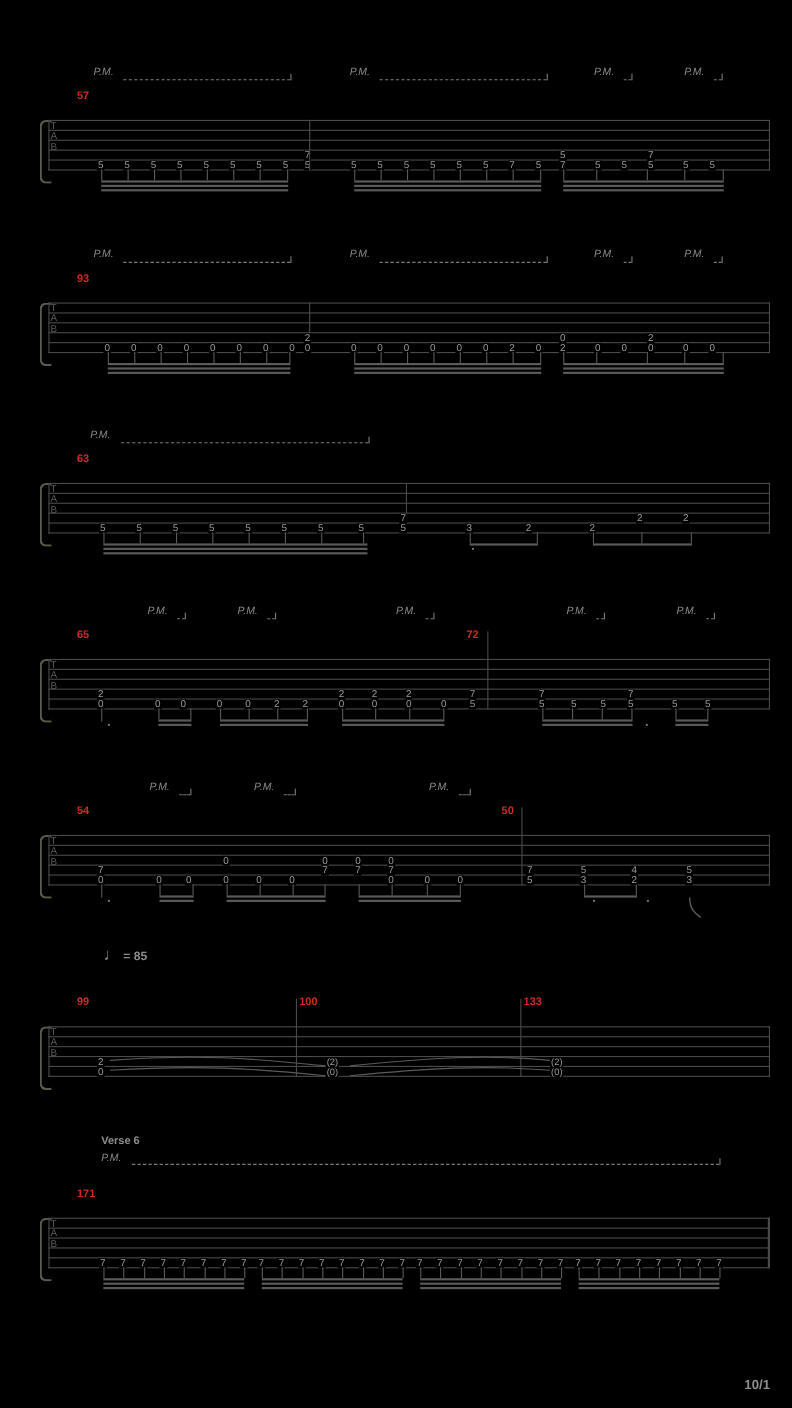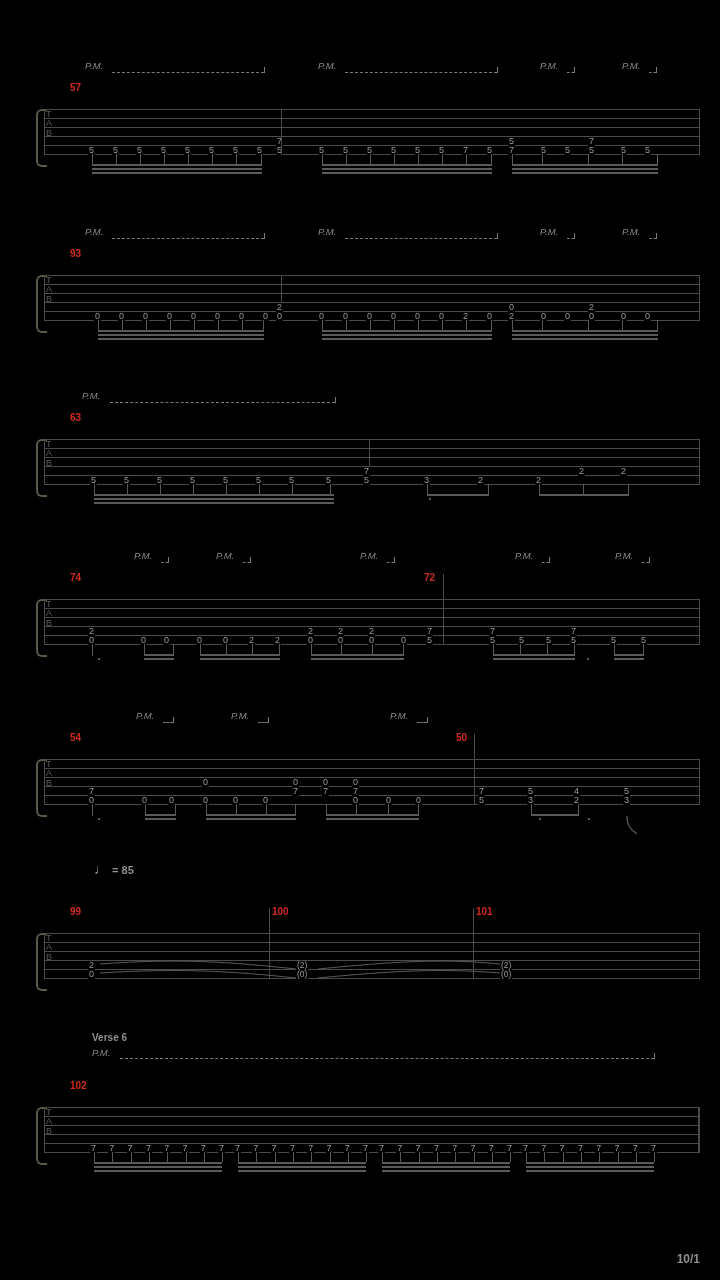--- a/index.html
+++ b/index.html
@@ -355,21 +355,21 @@
         <div class="ln"></div>
         <div class="ln"></div>
       <div class="ln"></div>
         <div class="ln"></div>
         <div class="ln"></div>
     </div>
     <div class="bar" style="left:44px;top:25px;"></div>
     <div class="bar" style="left:443px;top:0px;height:71px;"></div>
     <div class="bar" style="left:699px;top:25px;"></div>
 
-    <div class="mnum" style="left:70px;top:-2px;">74</div>
+    <div class="mnum" style="left:70px;top:-2px;">65</div>
     <div class="mnum" style="left:424px;top:-2px;">72</div>
 
     <div class="pm" style="left:134px;top:-24px;">P.M.</div>
     <div class="pmline" style="left:161px;top:-12px;width:7px;"></div>
     <div class="pmend" style="left:168px;top:-17px;"></div>
     <div class="pm" style="left:216px;top:-24px;">P.M.</div>
     <div class="pmline" style="left:243px;top:-12px;width:7px;"></div>
     <div class="pmend" style="left:250px;top:-17px;"></div>
     <div class="pm" style="left:360px;top:-24px;">P.M.</div>
     <div class="pmline" style="left:387px;top:-12px;width:7px;"></div>
@@ -566,21 +566,21 @@
         <div class="ln"></div>
         <div class="ln"></div>
     </div>
     <div class="bar" style="left:44px;top:25px;"></div>
     <div class="bar" style="left:269px;top:0px;height:71px;"></div>
     <div class="bar" style="left:473px;top:0px;height:71px;"></div>
     <div class="bar" style="left:699px;top:25px;"></div>
 
     <div class="mnum" style="left:70px;top:-2px;">99</div>
     <div class="mnum" style="left:272px;top:-2px;">100</div>
-    <div class="mnum" style="left:476px;top:-2px;">101</div>
+    <div class="mnum" style="left:476px;top:-2px;">133</div>
 
     <svg class="overlay" width="720" height="110">
       <path d="M100,56 C180,50 230,54 296,61" stroke="#5a5a5a" fill="none" stroke-width="1"></path>
       <path d="M100,65 C180,60 230,63 296,70" stroke="#5a5a5a" fill="none" stroke-width="1"></path>
       <path d="M318,61 C390,54 440,50 500,56" stroke="#5a5a5a" fill="none" stroke-width="1"></path>
       <path d="M318,70 C390,63 440,60 500,65" stroke="#5a5a5a" fill="none" stroke-width="1"></path>
     </svg>
 
     <div class="fn" style="left:88px;top:53px;">2</div>
     <div class="fn" style="left:88px;top:62px;">0</div>
@@ -606,21 +606,21 @@
       <div class="ln"></div>
         <div class="ln"></div>
         <div class="ln"></div>
       <div class="ln"></div>
         <div class="ln"></div>
         <div class="ln"></div>
     </div>
     <div class="bar" style="left:44px;top:25px;"></div>
     <div class="bar barthick" style="left:698px;top:25px;"></div>
 
-    <div class="mnum" style="left:70px;top:-2px;">102</div>
+    <div class="mnum" style="left:70px;top:-2px;">171</div>
 
     <div id="s7notes">
         <div class="fn" style="left: 90px; top: 62px;">7</div>
         <div class="stem" style="left: 94px; top: 70px; height: 10px;"></div>
         <div class="fn" style="left: 108.3px; top: 62px;">7</div>
         <div class="stem" style="left: 112.3px; top: 70px; height: 10px;"></div>
         <div class="fn" style="left: 126.6px; top: 62px;">7</div>
         <div class="stem" style="left: 130.6px; top: 70px; height: 10px;"></div>
         <div class="fn" style="left: 144.9px; top: 62px;">7</div>
         <div class="stem" style="left: 148.9px; top: 70px; height: 10px;"></div>

